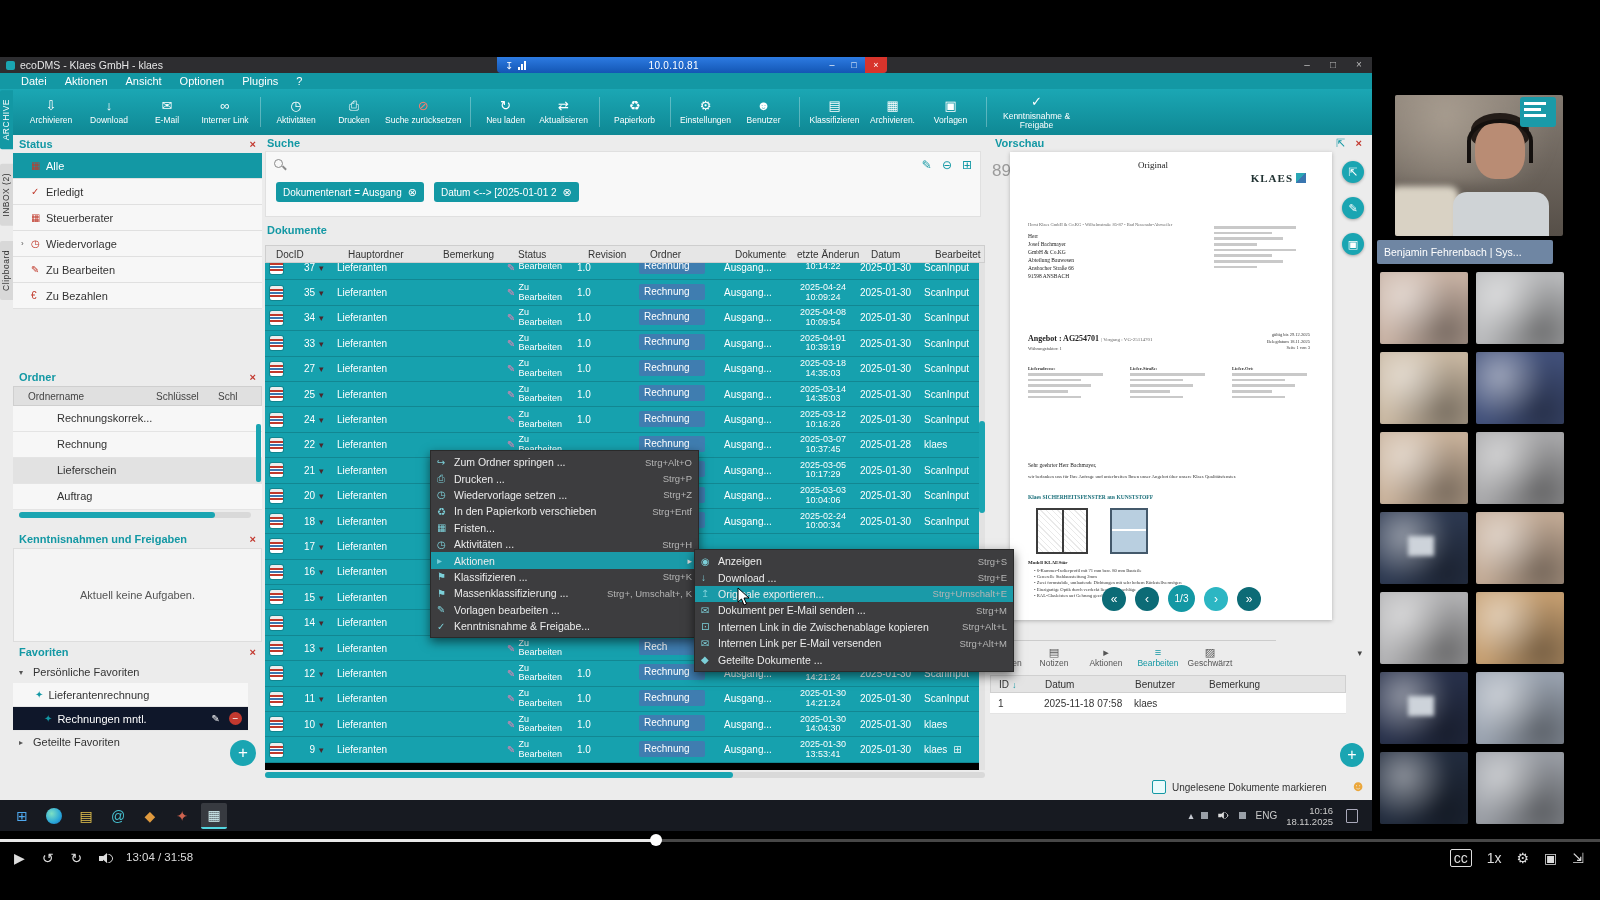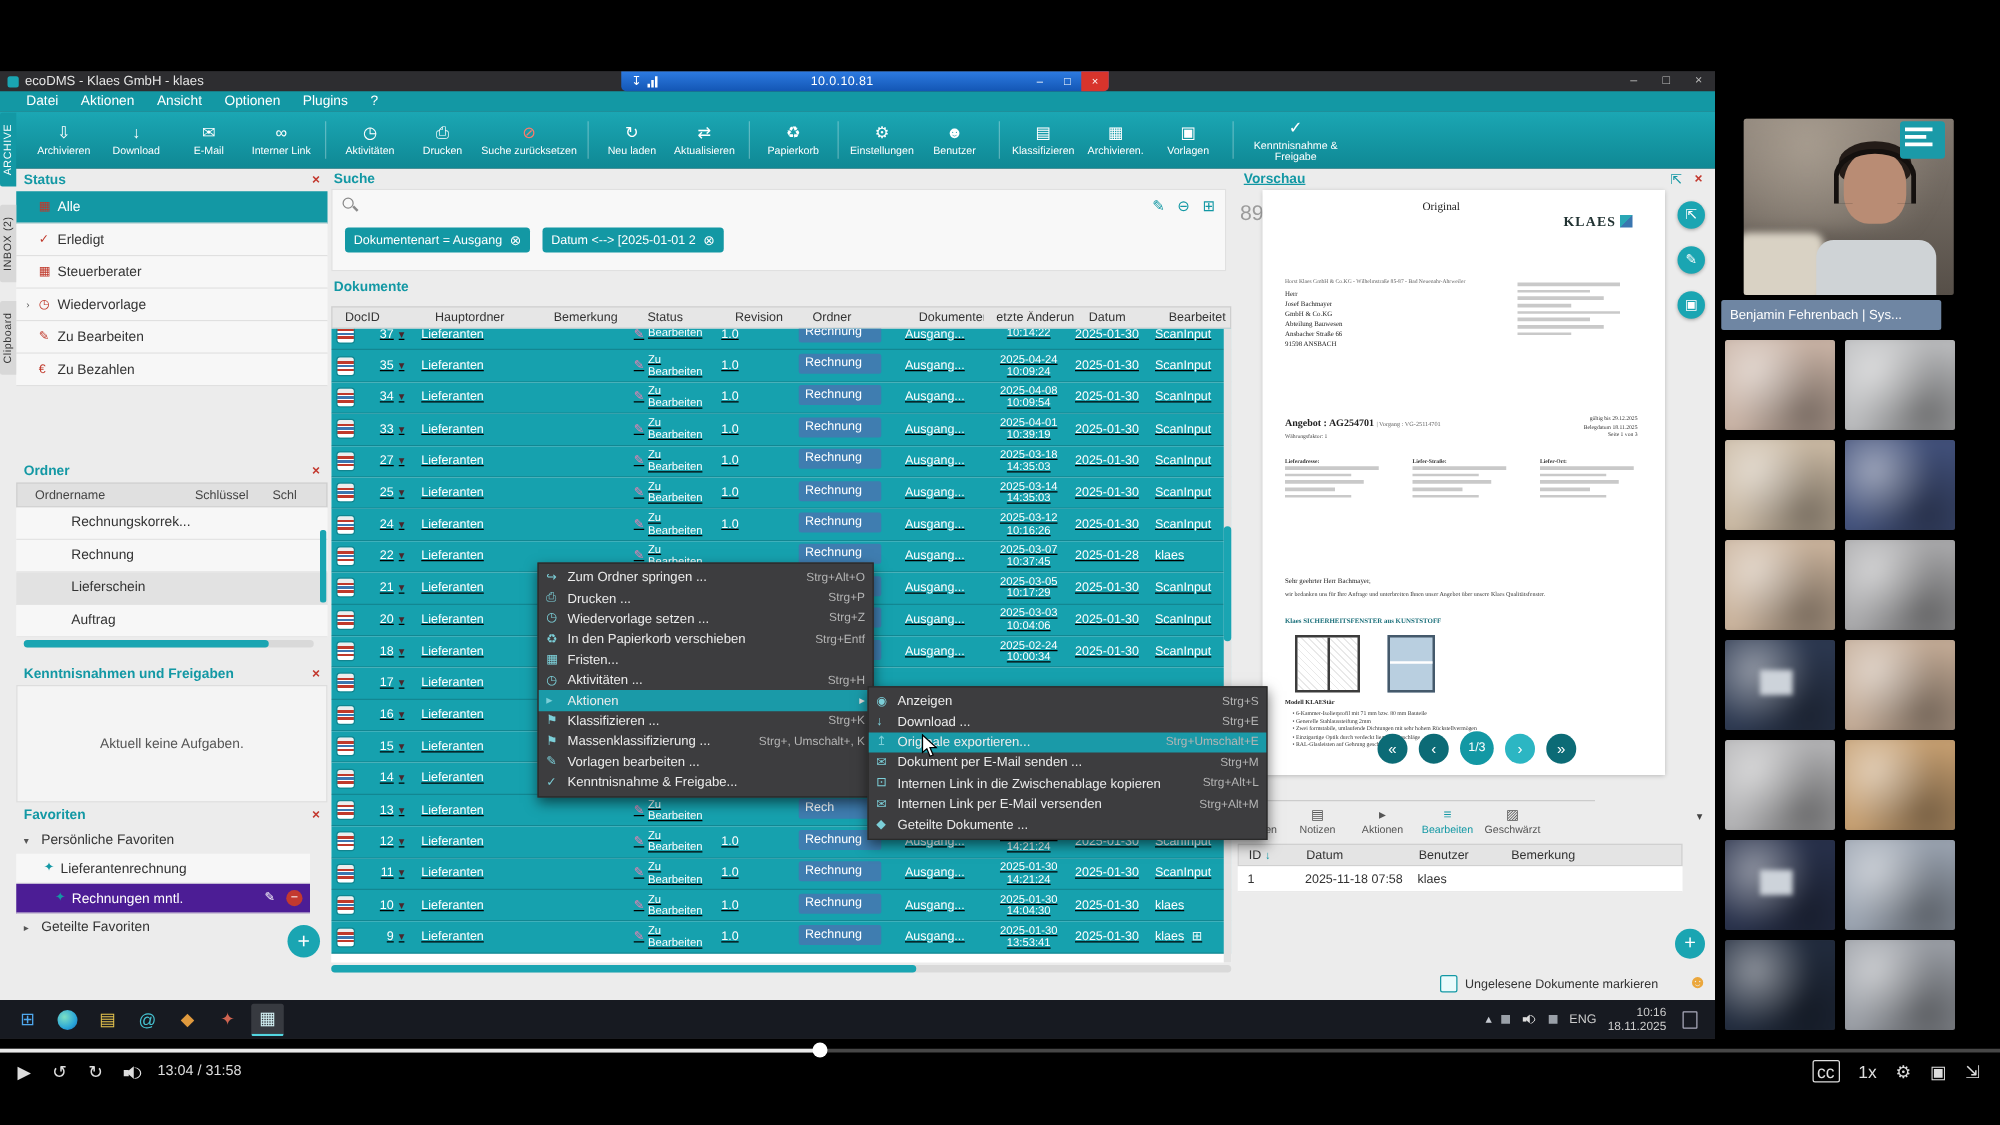--- a/index.html
+++ b/index.html
@@ -62,40 +62,40 @@
   .ord-h{position:absolute;top:144px;left:6px;width:232px;}
   .ord-h i{width:196px;}
   .ord-v{position:absolute;right:1px;top:56px;width:5px;height:58px;background:#1aa5b2;border-radius:2px;}
   .tasks{position:absolute;left:0;top:395px;width:100%;}
   .tasks .tbody{height:92px;background:#f4f4f4;border:1px solid #ddd;display:flex;align-items:center;justify-content:center;font-size:11px;color:#555;}
   .favs{position:absolute;left:0;top:508px;width:100%;}
   .fav-g{height:22px;display:flex;align-items:center;font-size:11px;color:#333;padding-left:6px;gap:5px;}
   .fav-g .tw{font-size:8px;color:#555;width:9px;}
   .fav-i{height:23px;display:flex;align-items:center;font-size:11px;color:#333;padding-left:22px;gap:5px;background:#f7f7f7;border-bottom:1px solid #e6e6e6;margin-right:14px;}
   .fav-i .fi{color:#1398a4;font-size:10px;}
-  .fav-i.sel{background:#4c1d95;color:#fff;padding-left:31px;}
+  .fav-i.sel{background:#0f172a;color:#fff;padding-left:31px;}
   .fav-i .fe{margin-left:auto;font-size:10px;}
   .fav-i .fm{width:13px;height:13px;border-radius:50%;background:#c3392f;color:#fff;font-size:10px;line-height:13px;text-align:center;margin:0 6px 0 4px;}
   .fav-plus{position:absolute;right:6px;top:97px;width:26px;height:26px;border-radius:50%;background:#1aa5b2;color:#fff;font-size:17px;line-height:25px;text-align:center;}
   
   .main{position:absolute;left:265px;top:0;width:720px;height:665px;}
   .sec-title{font-size:11px;font-weight:bold;color:#1398a4;}
   .search-box{position:absolute;left:0;top:16px;width:714px;height:64px;background:#f8f8f8;border:1px solid #e0e0e0;}
   .ico-mag{position:relative;width:13px;height:13px;display:inline-block;}
   .ico-mag:before{content:"";position:absolute;left:0;top:0;width:7px;height:7px;border:1.5px solid #8a8a8a;border-radius:50%;}
   .ico-mag:after{content:"";position:absolute;left:8px;top:8px;width:5px;height:1.5px;background:#8a8a8a;transform:rotate(45deg);}
   .sb-icons{position:absolute;right:8px;top:6px;display:flex;gap:10px;color:#1398a4;font-size:12px;}
   .chip-row{position:absolute;left:10px;top:30px;display:flex;gap:10px;}
   .chip{height:20px;background:#1398a4;color:#fff;border-radius:3px;display:flex;align-items:center;font-size:10px;padding:0 7px;gap:6px;}
   .chip .cx{font-size:11px;}
   .dok-title{position:absolute;left:2px;top:89px;}
   
   .tbl-h{position:absolute;left:0;top:110px;width:720px;height:18px;background:#e6e6e6;border:1px solid #cecece;box-sizing:border-box;display:grid;grid-template-columns:72px 95px 75px 70px 62px 85px 62px 74px 64px 1fr;align-items:center;font-size:10px;color:#333;}
   .tbl-h span{padding-left:10px;overflow:hidden;white-space:nowrap;}
-  .tbl-b{position:absolute;left:0;top:128px;width:720px;height:507px;overflow:hidden;background:#ffffff;text-decoration:underline;}
+  .tbl-b{position:absolute;left:0;top:128px;width:720px;height:507px;overflow:hidden;background:#000000;}
   .rows{margin-top:-8px;}
   .drow{display:grid;grid-template-columns:24px 30px 18px 95px 75px 70px 62px 85px 62px 74px 64px 1fr;align-items:center;height:25.4px;background:#16a1ae;border-bottom:1px solid rgba(0,0,0,.16);color:#fff;font-size:10px;box-sizing:border-box;}
   .doc-ico{width:13px;height:14px;border-radius:2px;margin-left:5px;display:block;background:linear-gradient(#ededed 0 3px,#c0392b 3px 5px,#fff 5px 6px,#3a76b0 6px 8px,#fff 8px 9px,#c0392b 9px 11px,#fff 11px 14px);box-shadow:0 0 0 1px rgba(0,0,0,.18);}
   .c-id{text-align:right;padding-right:4px;}
   .c-ar .ar{color:#4a272c;font-size:9px;}
   .c-st{display:flex;align-items:center;gap:3px;}
   .c-st .pen{color:#ef7fb0;font-size:10px;}
   .c-st .st-t{font-size:9px;line-height:9.5px;width:52px;}
   .fchip{display:inline-block;width:66px;height:16px;line-height:16px;background:#3f7db0;border-radius:2px;padding-left:5px;box-sizing:border-box;overflow:hidden;white-space:nowrap;}
   .c-mod div{font-size:9px;line-height:9.5px;text-align:center;}
@@ -884,21 +884,21 @@
         </div>
         <div class="hscroll tbl-hs">
             <i></i>
           </div>
         <div class="tbl-vs">
             <i></i>
           </div>
       </div>
 
       <div class="preview">
-        <div class="sec-title abs" style="left:5px;top:2px;text-decoration:underline;">Vorschau</div>
+        <div class="sec-title abs" style="left:5px;top:2px;">Vorschau</div>
         <div class="pv-icons">
           <span class="ext">⇱</span>
           <span class="cls">×</span>
         </div>
         <div class="ghost">89</div>
 
         <div class="doc-page">
           <div class="d-stamp">Original</div>
           <div class="d-brand"><span>KLAES</span><i></i></div>
           <div class="d-sender">Horst Klaes GmbH &amp; Co.KG - Wilhelmstraße 85-87 - Bad Neuenahr-Ahrweiler</div>

